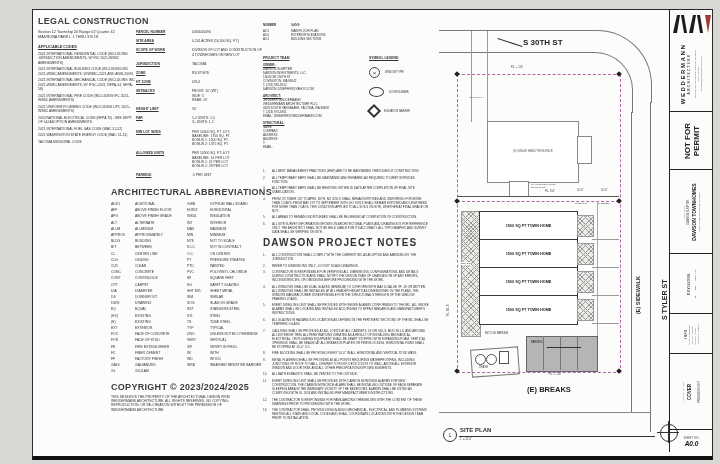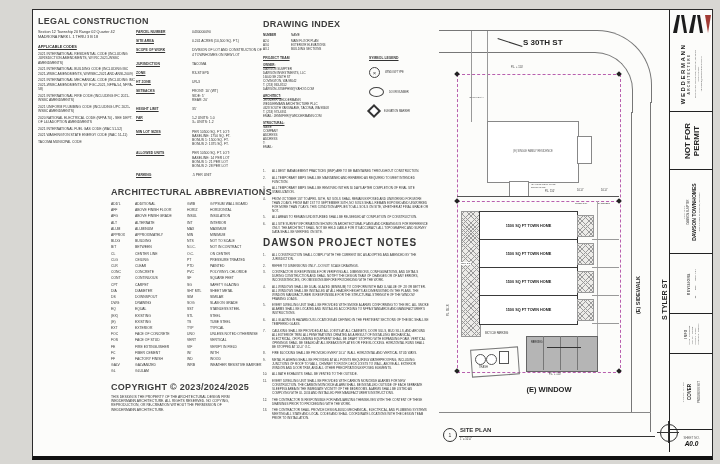--- a/index.html
+++ b/index.html
@@ -363,21 +363,20 @@
         <span style="width:23px;flex:none;">WRB</span>
         <span style="flex:1;">WEATHER RESISTIVE BARRIER</span>
       </div>
         </div>
   </div>
 
   <div class="abs h1" style="left:78px;top:372px;">COPYRIGHT © 2023/2024/2025</div>
   <div class="abs t34" style="left:78px;top:385px;width:130px;">THIS DESIGN IS THE PROPERTY OF THE ARCHITECTURAL DESIGN FIRM WEDDERMANN ARCHITECTURE.  ALL RIGHTS RESERVED.  NO COPYING, REPRODUCTION, OR RE-CREATION WITHOUT THE PERMISSION OF WEDDERMANN ARCHITECTURE.</div>
 
   <div class="abs" style="left:230px;top:9px;width:166px;">
-    <div class="h1">DRAWING INDEX</div>
     <div style="display:flex;margin-top:4px;">
       <span class="t3 lbl" style="width:28px;flex:none;text-decoration:none;">NUMBER</span>
       <span class="t3" style="flex:1;">NAME</span>
     </div>
     <div style="margin-top:2px;">
 
     <div style="display:flex;">
         <span class="t3" style="width:28px;flex:none;">A2.0</span>
         <span class="t3" style="flex:1;">MAIN FLOOR PLAN</span>
       </div>
@@ -602,21 +601,21 @@
     <div class="abs t24" style="left:40px;top:356px;">TRASH</div>
 
     <div class="abs" style="left:87px;top:326px;width:70px;height:34px;background:#b5b5b5;border:.75px solid #666;"></div>
     <div class="ln" style="left:104px;top:326px;width:1px;height:34px;background:#777;"></div>
     <div class="ln" style="left:121px;top:326px;width:1px;height:34px;background:#777;"></div>
     <div class="ln" style="left:138px;top:326px;width:1px;height:34px;background:#777;"></div>
     <div class="abs t24" style="left:92px;top:331px;color:#222;background:#b5b5b5;">PARKING</div>
     <div class="lnD" style="left:108px;top:337px;width:34px;height:.75px;"></div>
 
     <div class="abs t24" style="left:110px;top:363px;">P.L. + 110'</div>
-    <div class="abs" style="left:70px;top:375px;width:80px;text-align:center;font-size:7.5px;font-weight:700;color:#222;">(E) WINDOW</div>
+    <div class="abs" style="left:70px;top:375px;width:80px;text-align:center;font-size:7.5px;font-weight:700;color:#222;">(E) BREAKS</div>
     <div class="ln" style="left:0;top:402px;width:212px;height:1px;background:#888;"></div>
 
     <div class="abs" style="left:4px;top:418px;width:12px;height:12px;border:1px solid #333;border-radius:50%;display:flex;align-items:center;justify-content:center;font-size:5px;">
           <span>1</span>
         </div>
     <div class="abs" style="left:21px;top:417px;font-size:6px;font-weight:700;">SITE PLAN</div>
     <div class="lnD" style="left:20px;top:426px;width:196px;height:1px;"></div>
     <div class="abs t24" style="left:21px;top:428px;">1" = 10'-0"</div>
     <div class="abs" style="left:221px;top:414px;width:16px;height:16px;border:1px solid #333;border-radius:50%;"></div>
     <div class="lnD" style="left:229px;top:411px;width:1px;height:22px;"></div>

